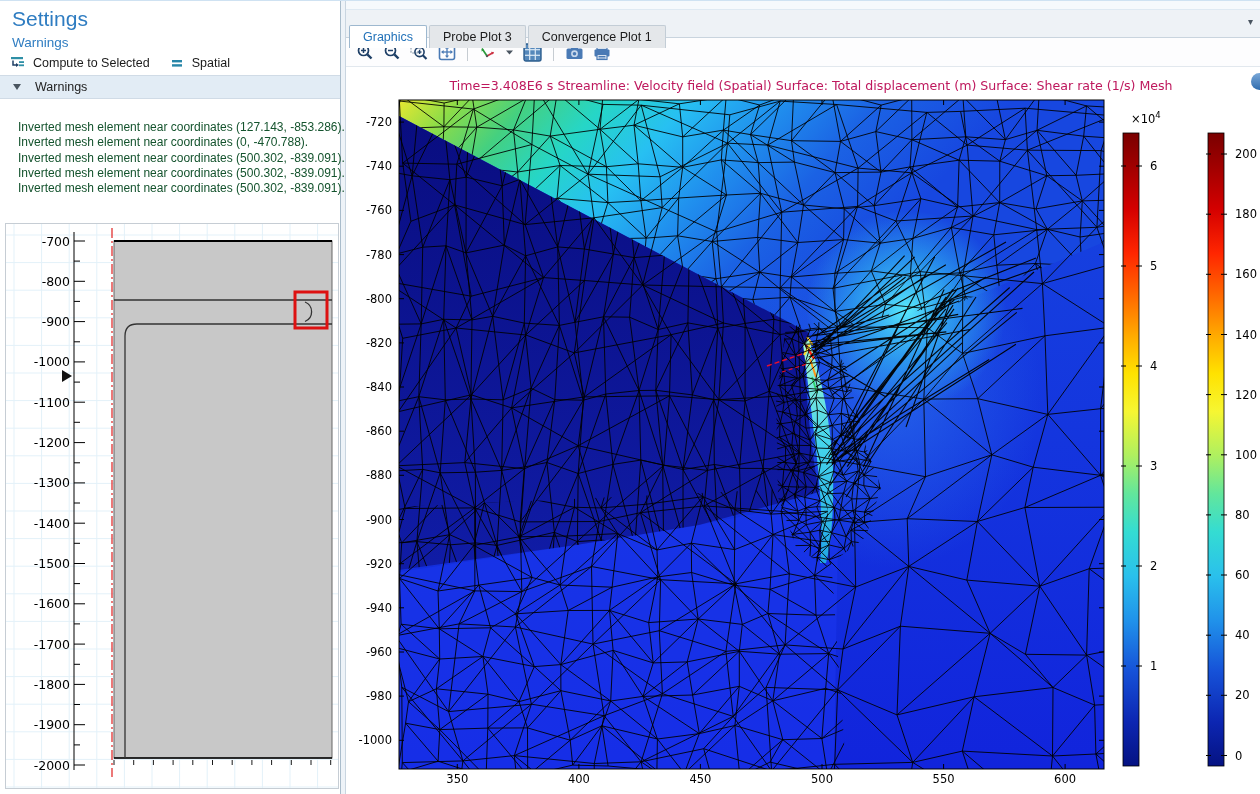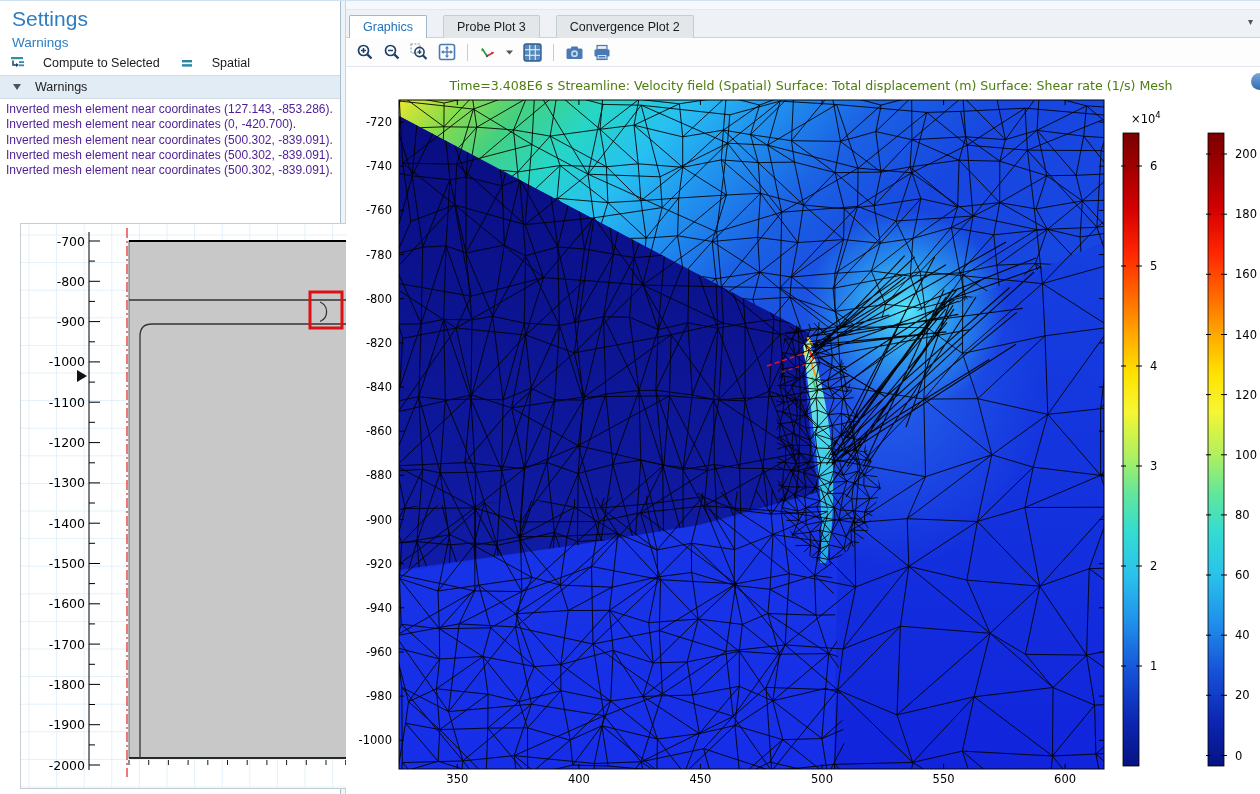--- a/index.html
+++ b/index.html
@@ -5,38 +5,38 @@
   html,body{margin:0;padding:0;background:#fff;}
   body{width:1260px;height:794px;overflow:hidden;font-family:"Liberation Sans",sans-serif;}
   .app{display:flex;width:1260px;height:794px;border-top:1px solid #cfe2f2;box-sizing:border-box;}
 
   
   .settings-panel{width:340px;background:#fff;position:relative;flex:none;border-right:1px solid #a9bcCB;}
   .divider{width:4px;background:#eef3f8;border-right:1px solid #c9d5e0;flex:none;}
   .settings-title{color:#2e7cc1;font-size:21px;font-weight:400;margin:6px 0 0 12px;}
   .settings-subtitle{color:#2e7cc1;font-size:13.5px;margin:4px 0 5px 12px;}
   .settings-toolbar{display:flex;align-items:center;gap:20px;margin:0 0 5px 10px;font-size:12.5px;color:#1a1a1a;}
-  .tool-btn{display:flex;align-items:center;gap:18px;cursor:default;}
+  .tool-btn{display:flex;align-items:center;gap:8px;cursor:default;}
   .section-header{display:flex;align-items:center;background:#e2ecf5;border-top:1px solid #d0dbe6;border-bottom:1px solid #d0dbe6;height:22px;padding-left:13px;font-size:12.5px;color:#222;}
   .collapse-tri{width:0;height:0;border-left:4.5px solid transparent;border-right:4.5px solid transparent;border-top:6px solid #4a5560;margin-right:14px;}
-  .warnings-list{padding:3px 0 0 6px;font-size:12px;line-height:15.3px;color:#4c1d95;white-space:nowrap;}
-  .mini-plot-box{position:absolute;left:20px;top:222px;width:334px;height:566px;border:1px solid #c6cdd4;background:#fff;box-sizing:border-box;}
+  .warnings-list{padding:21px 0 0 6px;font-size:12px;line-height:15.3px;color:#14532d;white-space:nowrap;margin-left:12px;}
+  .mini-plot-box{position:absolute;left:5px;top:222px;width:334px;height:566px;border:1px solid #c6cdd4;background:#fff;box-sizing:border-box;}
 
   
   .graphics-panel{flex:1;display:flex;flex-direction:column;background:#fff;position:relative;min-width:0;}
   .top-strip{height:8px;background:#f6f9fc;border-bottom:1px solid #dfe9f2;flex:none;}
   .tabbar{display:flex;align-items:flex-end;height:27px;background:#eef2f6;border-bottom:1px solid #c9d4de;padding-left:3px;position:relative;flex:none;}
-  .tab{font-size:12.5px;padding:4px 13px 4px 13px;margin-right:16px;border:1px solid #c3cdd6;border-bottom:none;background:#e4e7ea;color:#1c1c1c;border-radius:2px 2px 0 0;position:relative;top:1px;}
+  .tab{font-size:12.5px;padding:4px 13px 4px 13px;margin-right:2px;border:1px solid #c3cdd6;border-bottom:none;background:#e4e7ea;color:#1c1c1c;border-radius:2px 2px 0 0;position:relative;top:11px;}
   .tab.active{background:#fff;color:#2272b9;border-color:#9db8cf;}
   .tab-overflow{position:absolute;right:7px;top:6px;font-size:10px;color:#4a5560;cursor:default;}
   .gtoolbar{display:flex;align-items:center;gap:9px;height:28px;padding-left:10px;border-bottom:1px solid #e2e8ee;background:#fdfdfe;flex:none;}
   .gsep{width:1px;height:17px;background:#c6ccd2;margin:0 2px;}
   .gicon{display:flex;align-items:center;}
   .canvas{position:relative;flex:1;background:#fff;}
-  .plot-title{position:absolute;top:11px;left:50px;width:830px;text-align:center;font-size:12.6px;color:#4d7c0f;font-family:"DejaVu Sans",sans-serif;white-space:nowrap;}
+  .plot-title{position:absolute;top:11px;left:50px;width:830px;text-align:center;font-size:12.6px;color:#be185d;font-family:"DejaVu Sans",sans-serif;white-space:nowrap;}
   #gfx{position:absolute;left:0;top:0;}
   .corner-icon{position:absolute;right:0;top:6px;width:9px;height:17px;border-radius:9px 0 0 9px;background:linear-gradient(#7aa8d8,#2f6cae);}
 </style>
 </head>
 <body>
 
 <div class="app">
 
   <div class="settings-panel">
     <div class="settings-title">Settings</div>
@@ -66,21 +66,21 @@
       </div>
     </div>
 
     <div class="section-header">
       <span class="collapse-tri"></span>
       <span>Warnings</span>
     </div>
 
     <div class="warnings-list">
       <div>Inverted mesh element near coordinates (127.143, -853.286).</div>
-      <div>Inverted mesh element near coordinates (0, -420.700).</div>
+      <div>Inverted mesh element near coordinates (0, -470.788).</div>
       <div>Inverted mesh element near coordinates (500.302, -839.091).</div>
       <div>Inverted mesh element near coordinates (500.302, -839.091).</div>
       <div>Inverted mesh element near coordinates (500.302, -839.091).</div>
     </div>
 
     <div class="mini-plot-box">
       <svg id="mini" width="332" height="564">
           <line x1="8.0" y1="0" x2="8.0" y2="564" stroke="#e3f1f9" stroke-width="1"></line>
           <line x1="35.6" y1="0" x2="35.6" y2="564" stroke="#e3f1f9" stroke-width="1"></line>
           <line x1="63.2" y1="0" x2="63.2" y2="564" stroke="#e3f1f9" stroke-width="1"></line>
@@ -182,21 +182,21 @@
   </div>
 
   <div class="divider"></div>
 
   <div class="graphics-panel">
     <div class="top-strip"></div>
 
     <div class="tabbar">
       <div class="tab active">Graphics</div>
       <div class="tab">Probe Plot 3</div>
-      <div class="tab">Convergence Plot 2</div>
+      <div class="tab">Convergence Plot 1</div>
       <div class="tab-overflow">▾</div>
     </div>
 
     <div class="gtoolbar">
       <span class="gicon">
         <svg width="18" height="18" viewBox="0 0 18 18">
             <circle cx="7.5" cy="7.5" r="5" fill="none" stroke="#1e3f66" stroke-width="1.7"></circle>
             <line x1="11.3" y1="11.3" x2="15.5" y2="15.5" stroke="#1e3f66" stroke-width="2.4"></line>
             <line x1="7.5" y1="5" x2="7.5" y2="10" stroke="#1e3f66" stroke-width="1.5"></line>
             <line x1="5" y1="7.5" x2="10" y2="7.5" stroke="#1e3f66" stroke-width="1.5"></line>

